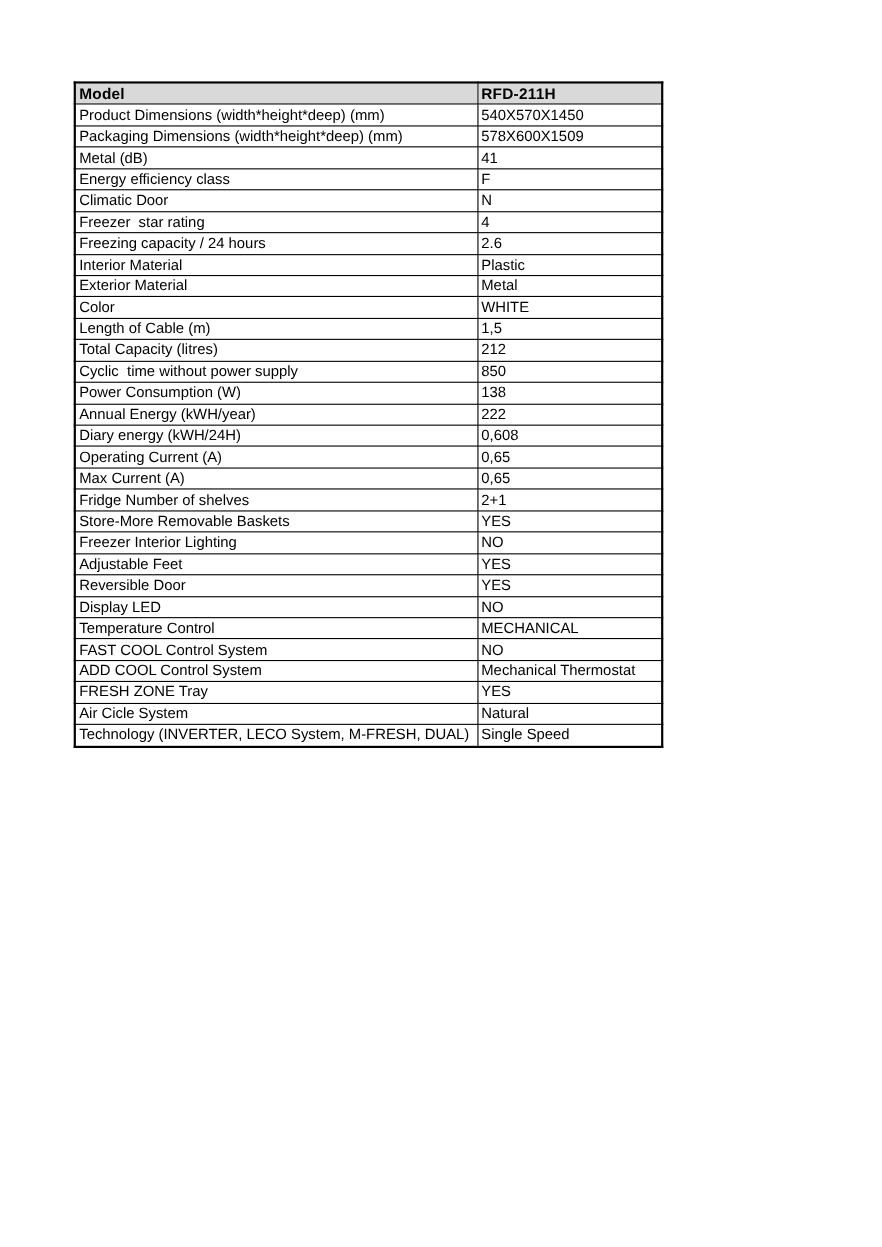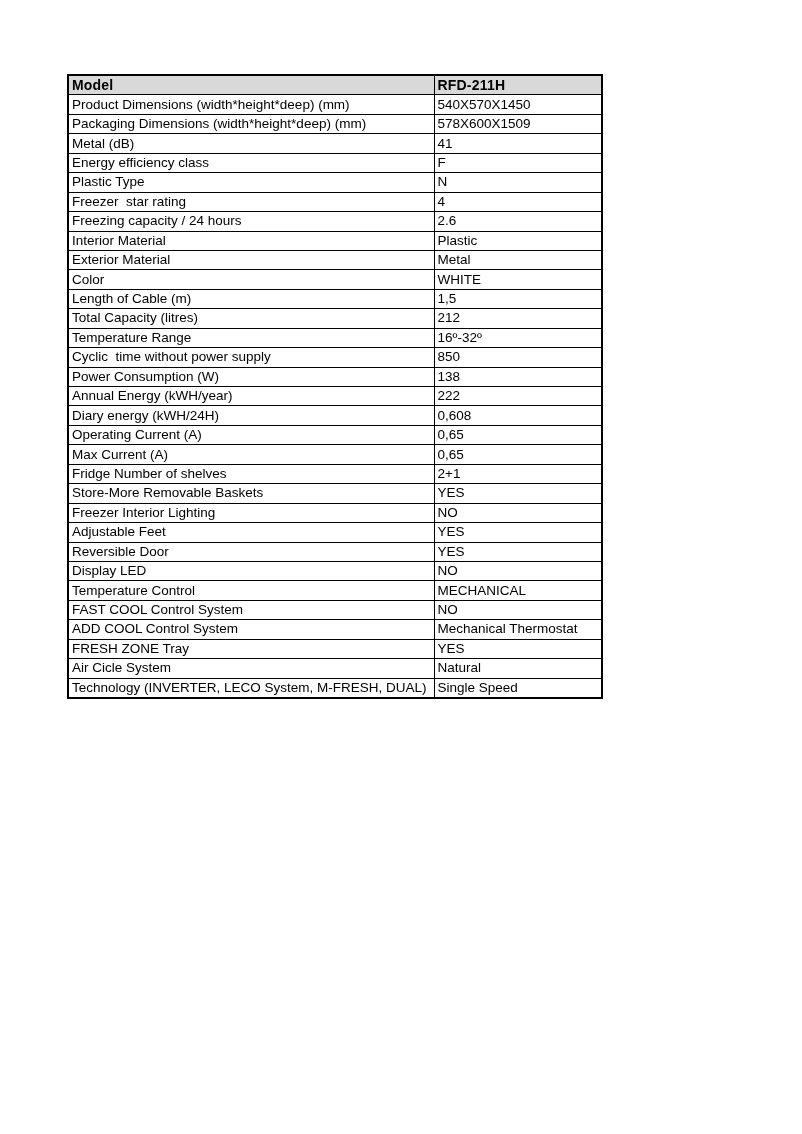--- a/index.html
+++ b/index.html
@@ -73,21 +73,21 @@
         </tr>
       <tr>
           <td>Metal (dB)</td>
           <td>41</td>
         </tr>
       <tr>
           <td>Energy efficiency class</td>
           <td>F</td>
         </tr>
       <tr>
-          <td>Plastic Type</td>
+          <td>Climatic Door</td>
           <td>N</td>
         </tr>
       <tr>
           <td>Freezer  star rating</td>
           <td>4</td>
         </tr>
       <tr>
           <td>Freezing capacity / 24 hours</td>
           <td>2.6</td>
         </tr>
@@ -103,24 +103,20 @@
           <td>Color</td>
           <td>WHITE</td>
         </tr>
       <tr>
           <td>Length of Cable (m)</td>
           <td>1,5</td>
         </tr>
       <tr>
           <td>Total Capacity (litres)</td>
           <td>212</td>
-        </tr>
-      <tr>
-          <td>Temperature Range</td>
-          <td>16º-32º</td>
         </tr>
       <tr>
           <td>Cyclic  time without power supply</td>
           <td>850</td>
         </tr>
       <tr>
           <td>Power Consumption (W)</td>
           <td>138</td>
         </tr>
       <tr>

